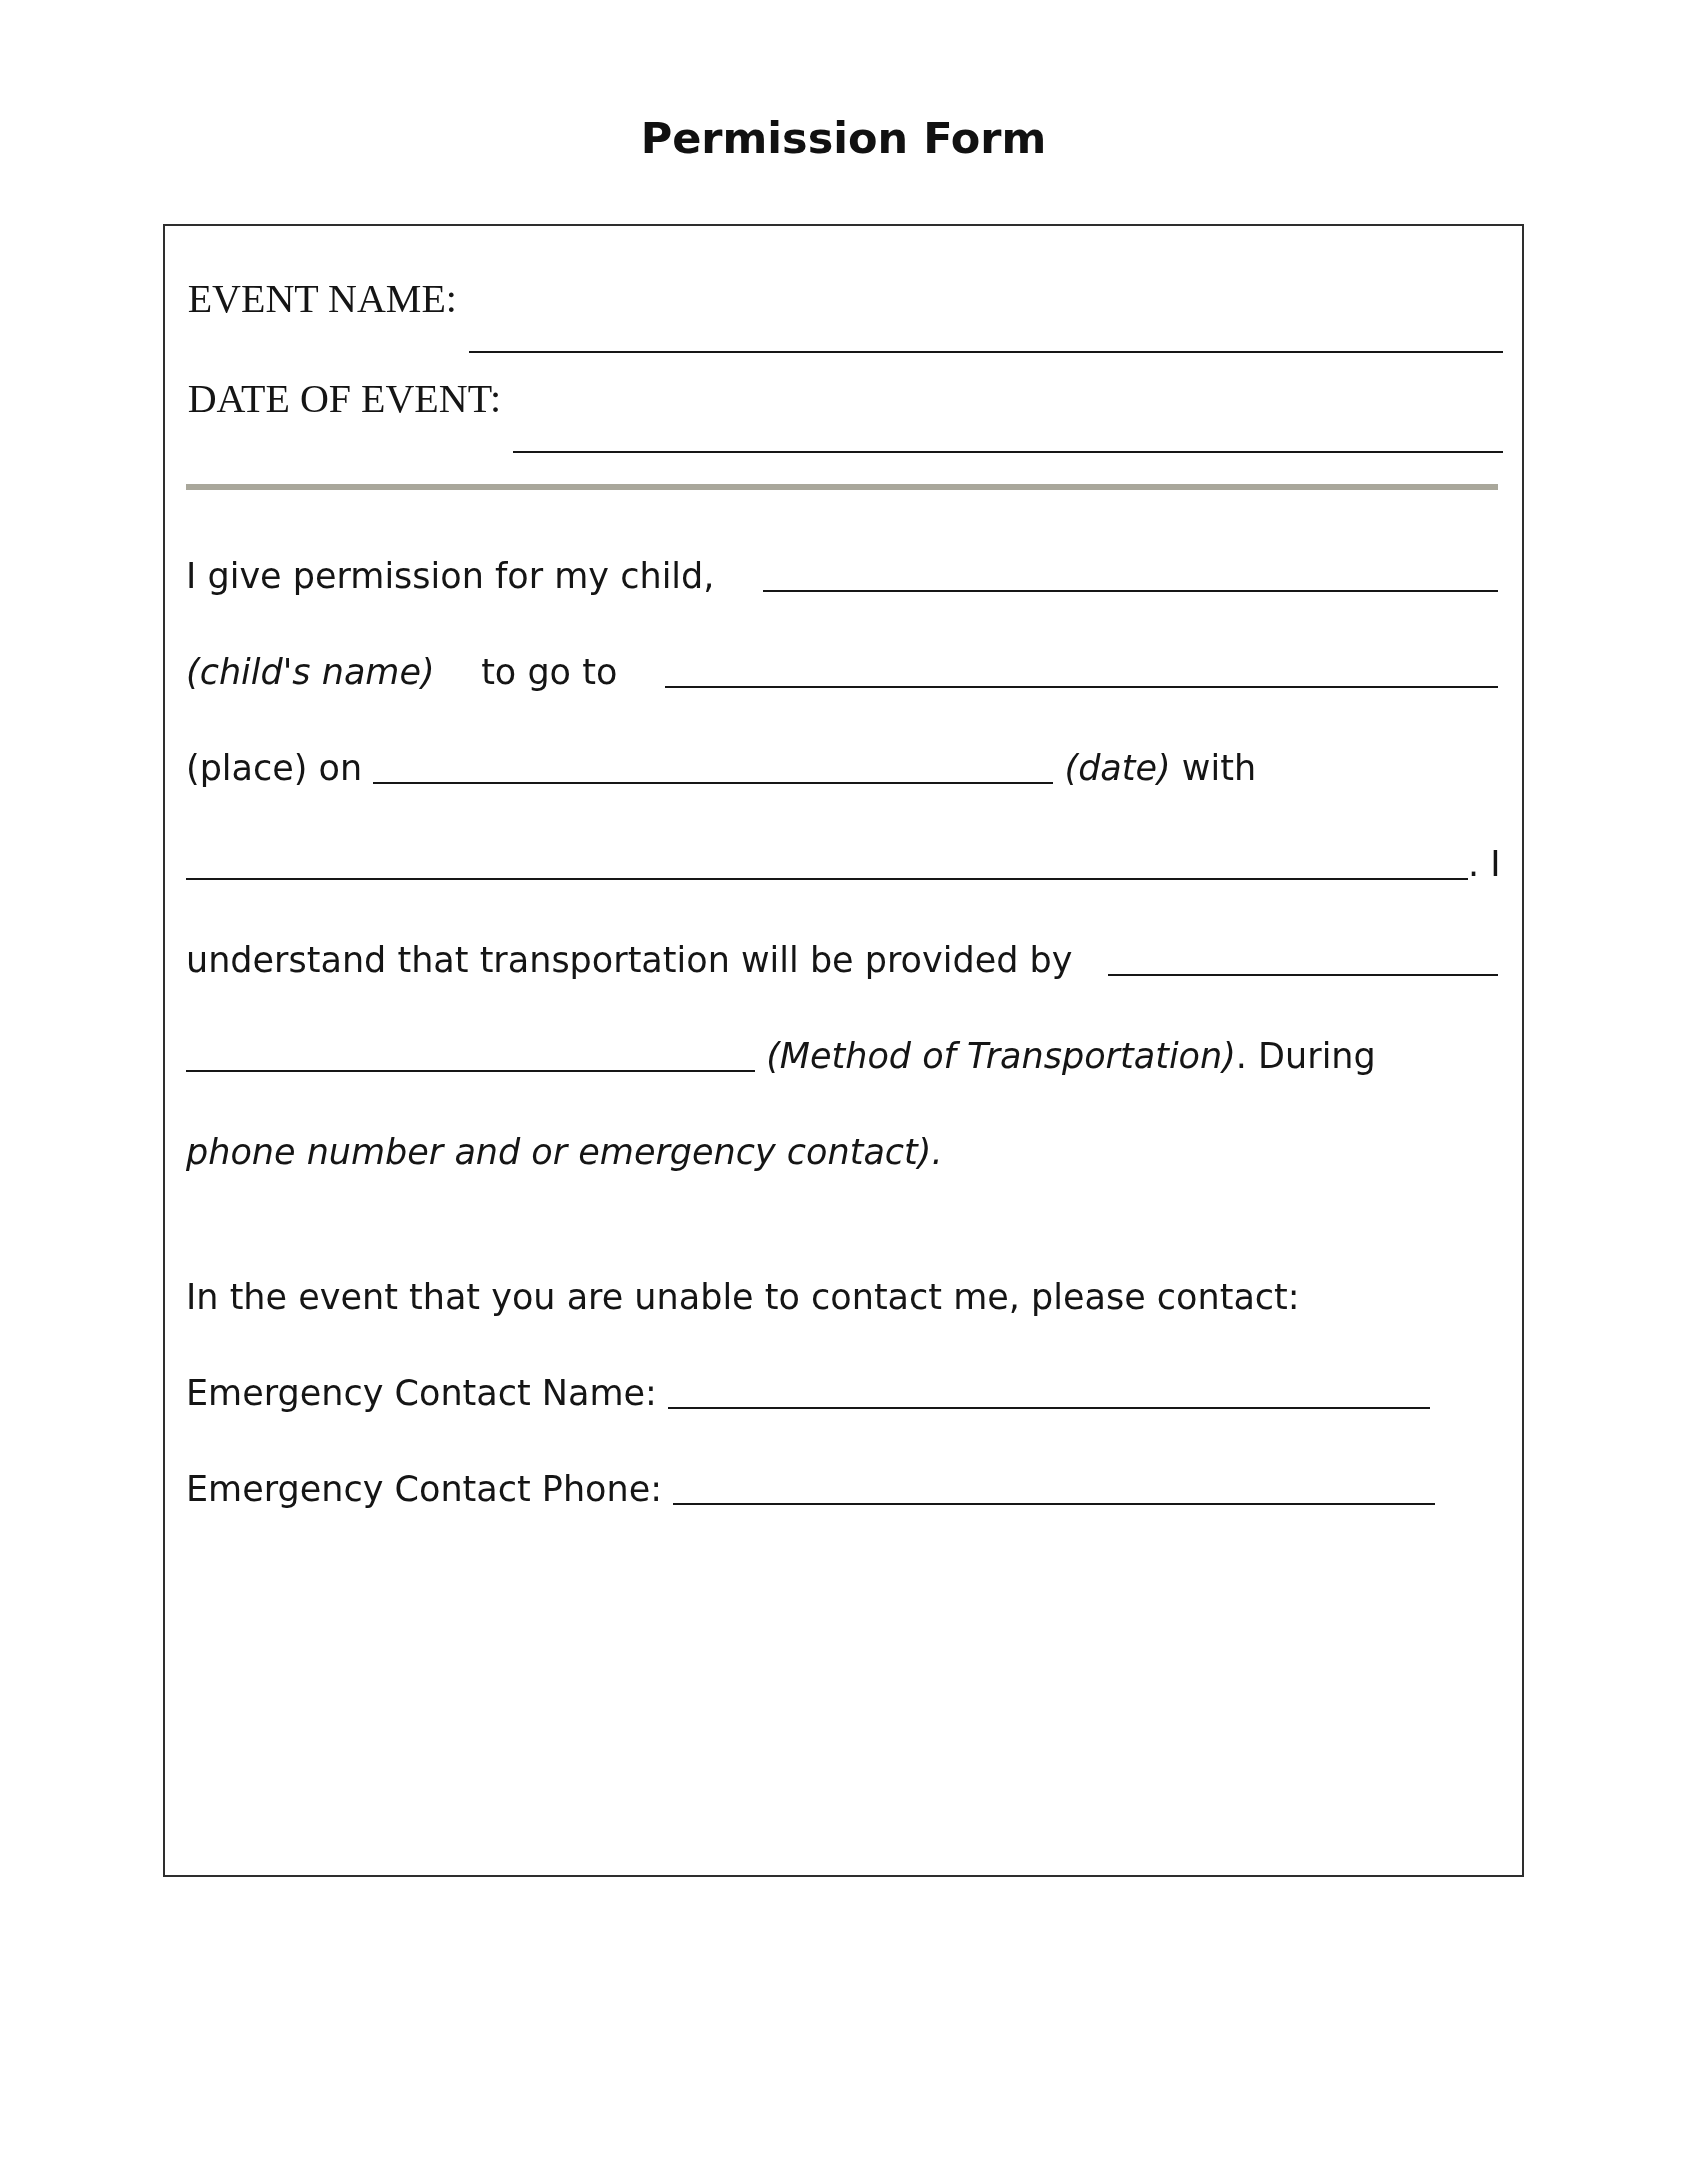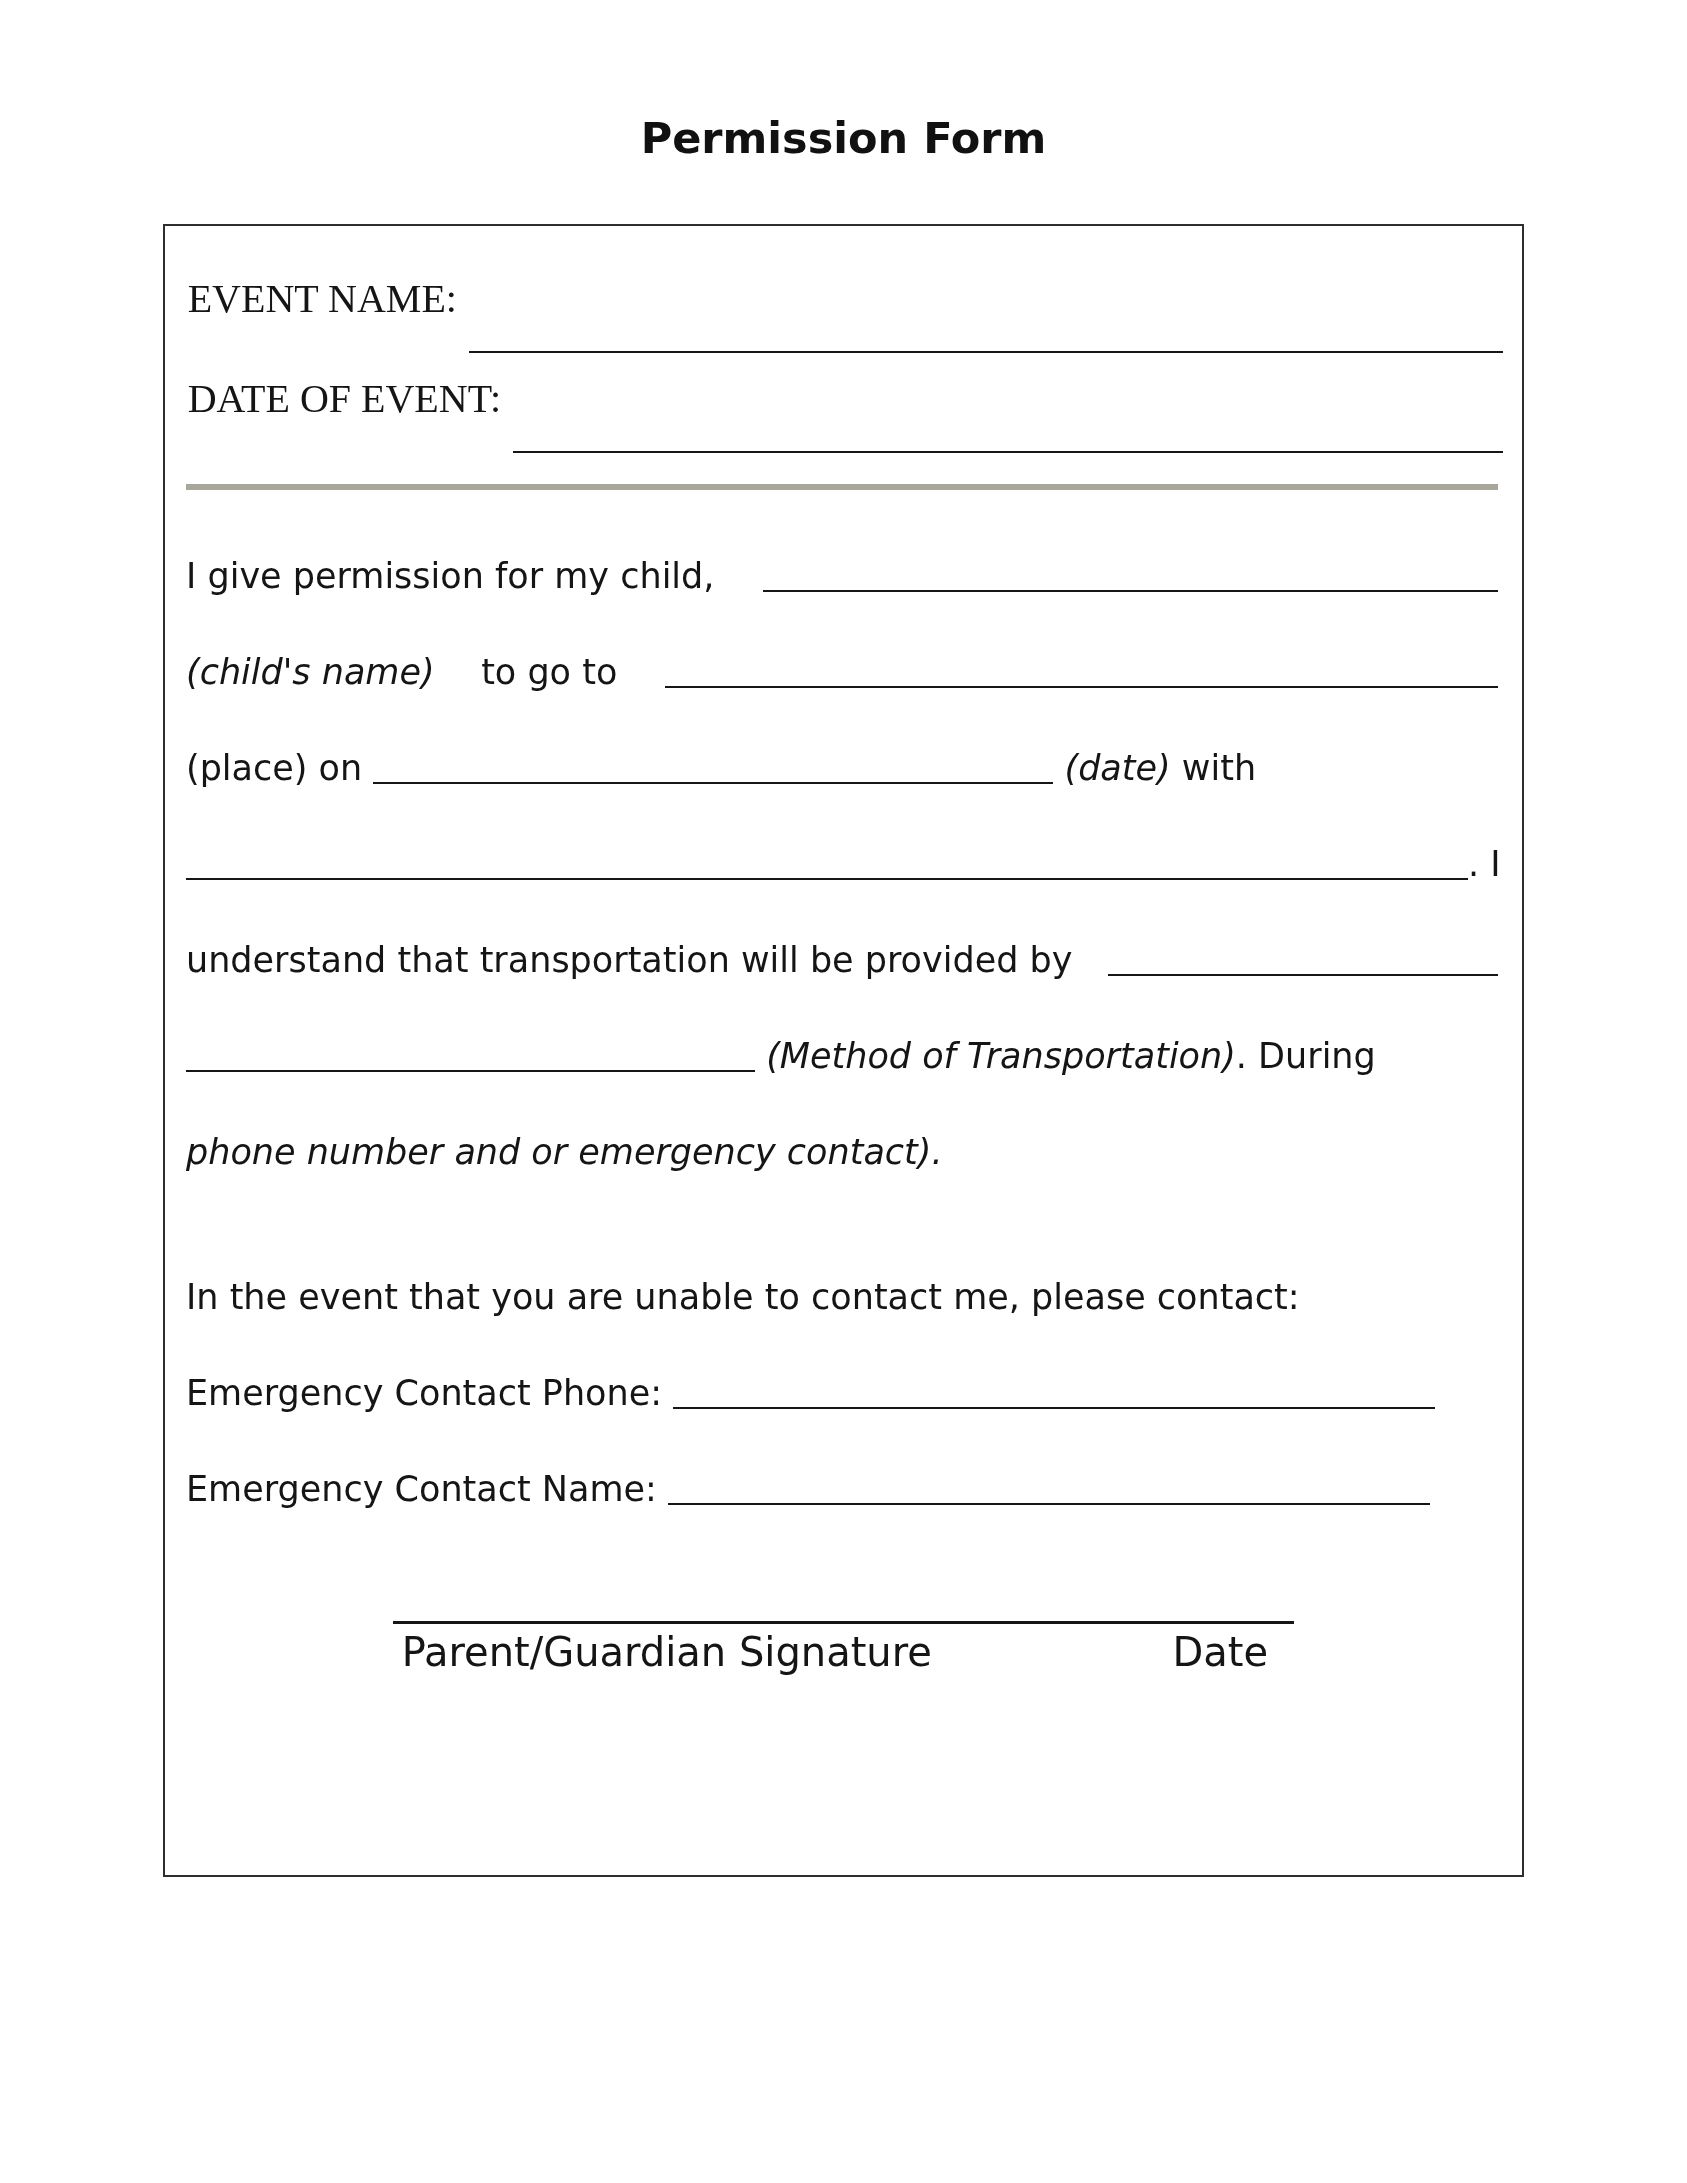--- a/index.html
+++ b/index.html
@@ -142,32 +142,25 @@
       <div class="p-line">
         <span class="it">phone number and or emergency contact).</span>
       </div>
     </div>
 
     <div class="emergency">
       <div class="p-line">
         <span>In the event that you are unable to contact me, please contact:</span>
       </div>
       <div class="p-line">
-        <span>Emergency Contact Phone:</span>
+        <span>Emergency Contact Name:</span>
         <span class="blank" style="width:762px;"></span>
       </div>
       <div class="p-line">
-        <span>Emergency Contact Name:</span>
+        <span>Emergency Contact Phone:</span>
         <span class="blank" style="width:762px;"></span>
       </div>
     </div>
 
-    <div class="sig-block">
-      <div class="sig-line"></div>
-      <div class="sig-labels">
-        <span>Parent/Guardian Signature</span>
-        <span>Date</span>
-      </div>
-    </div>
 
   </div>
 </div>
 
 
 </body></html>

